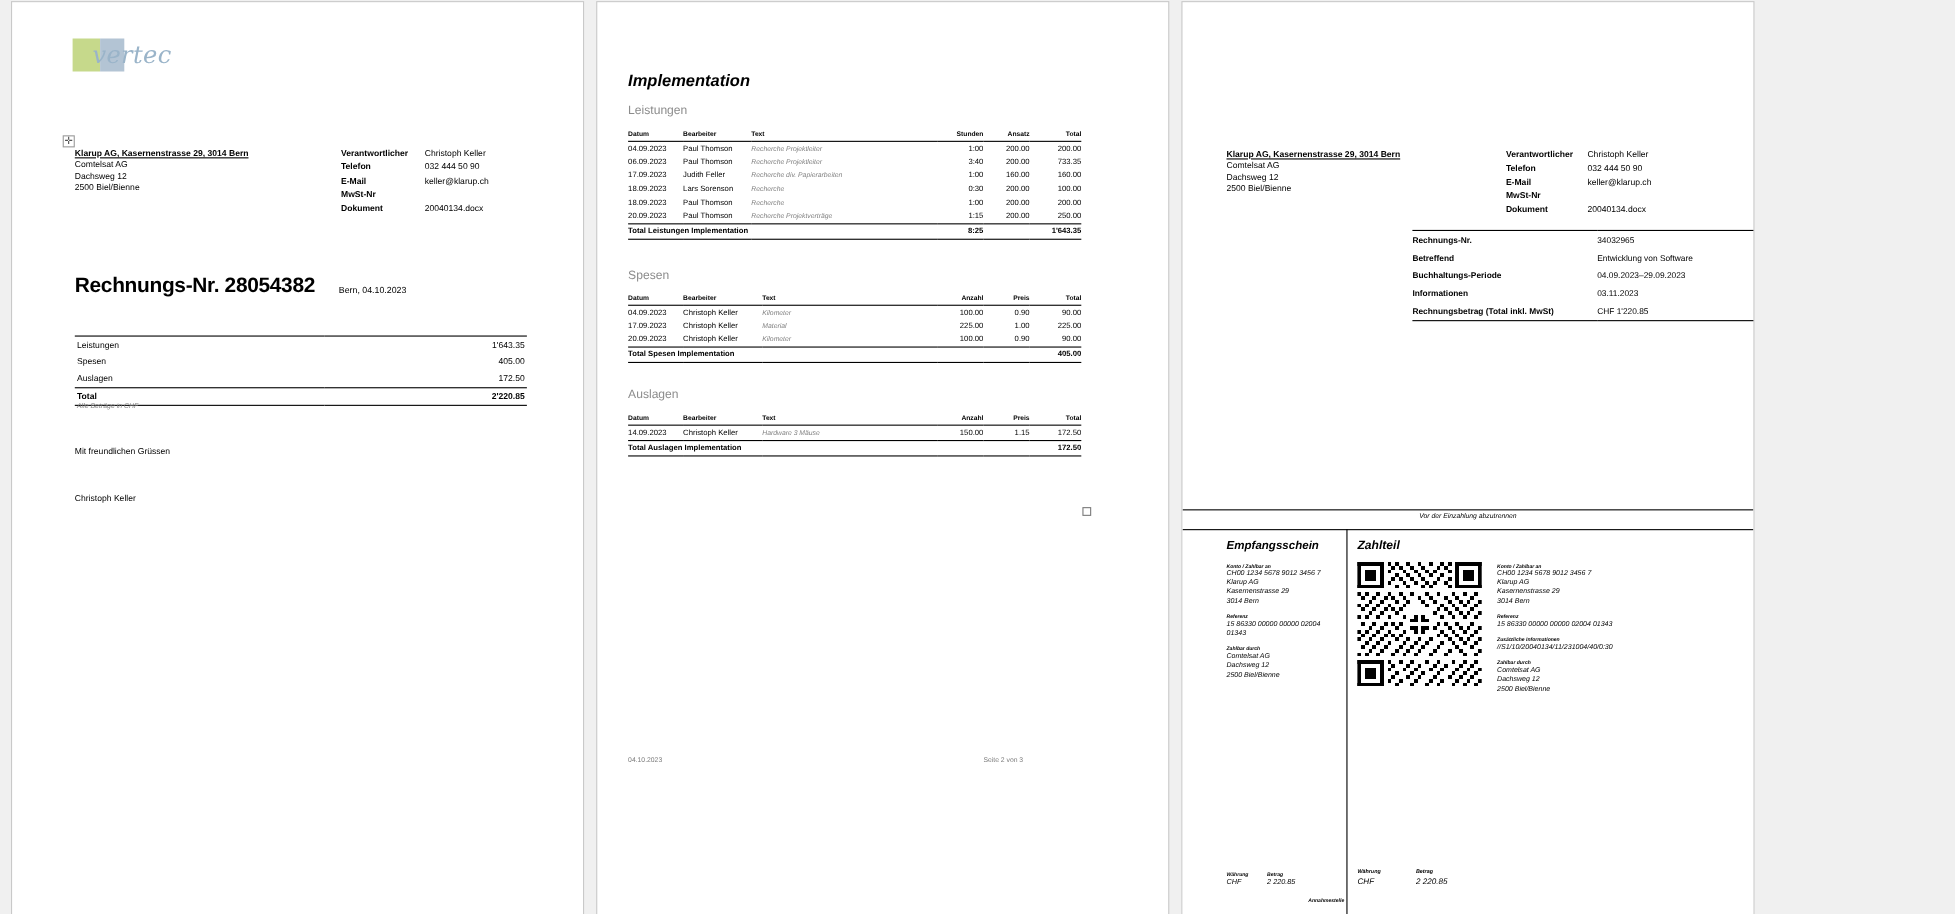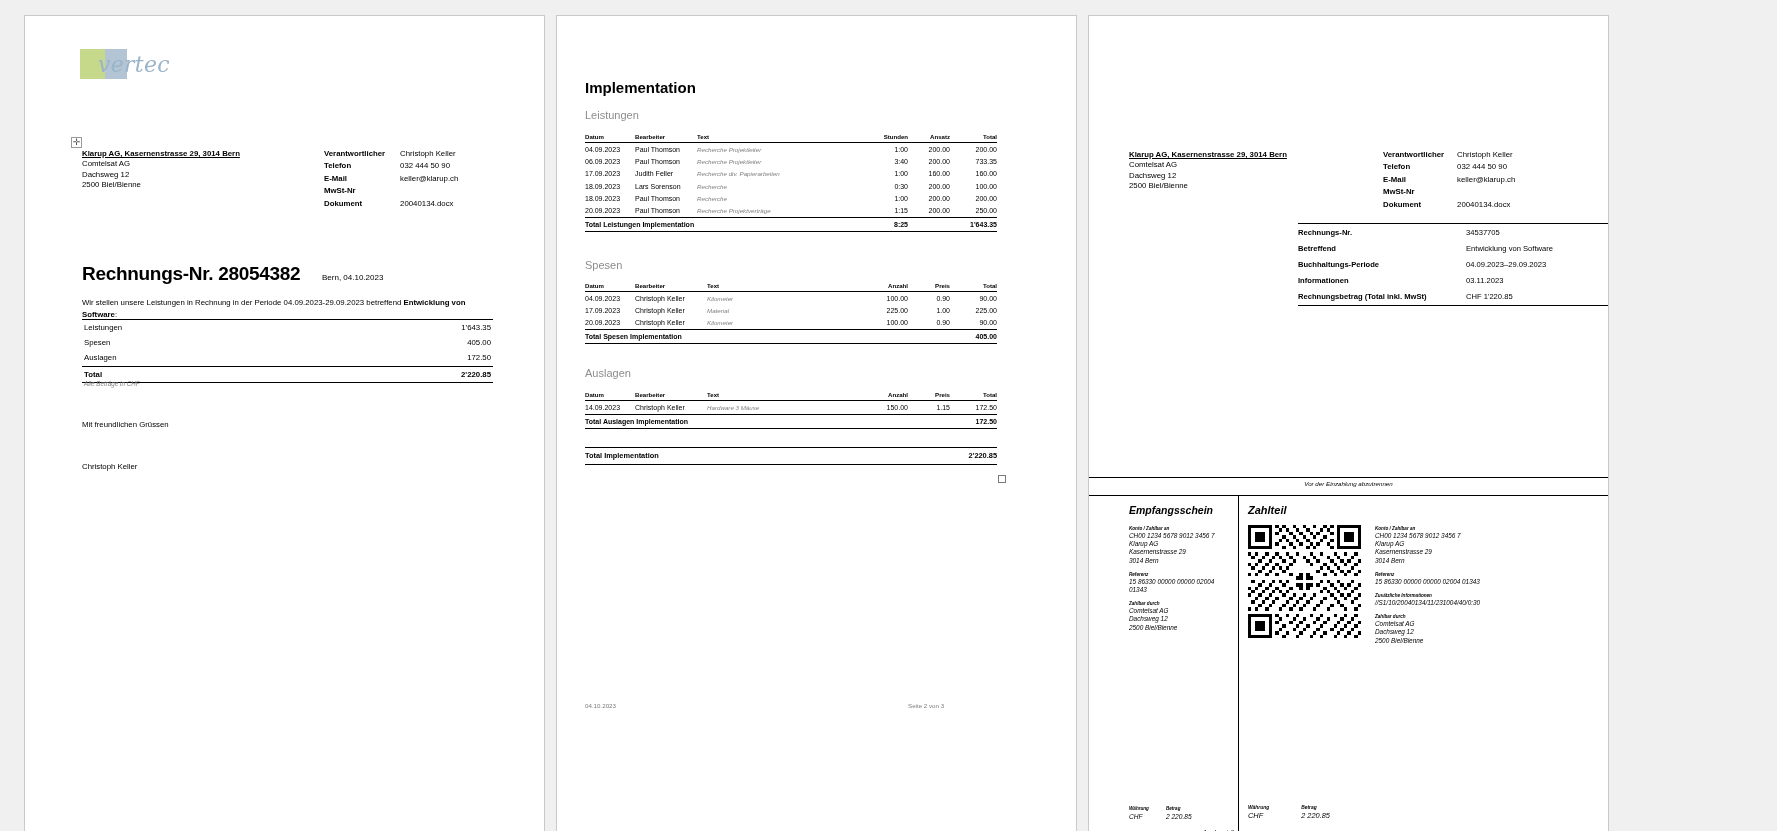--- a/index.html
+++ b/index.html
@@ -4,21 +4,21 @@
 <style>
   * { box-sizing: border-box; }
   html, body { margin:0; padding:0; }
   body {
     width:1777px; height:831px;
     background:#f0f0f0;
     font-family:"Liberation Sans", sans-serif;
     overflow:hidden;
     position:relative;
   }
-  .viewport { position:absolute; inset:0; display:flex; gap:11px; padding:16px; }
+  .viewport { position:absolute; inset:0; display:flex; gap:11px; padding:2px; }
 
   .page {
     background:#ffffff;
     position:relative;
     box-shadow:0 0 0 1px #c9c9c9;
     flex:0 0 auto;
     overflow:hidden;
   }
   #page1 { width:519px; height:831px; margin-left:9px; }
   #page2 { width:519px; height:831px; margin-left:2px; }
@@ -175,21 +175,20 @@
               <td class="k">Dokument</td>
               <td>20040134.docx</td>
             </tr>
       </tbody>
         </table>
     </div>
 
     <div class="invtitle">Rechnungs-Nr. 28054382</div>
     <div class="invplace">Bern, 04.10.2023</div>
 
-    <div class="introtxt"><span>Wir stellen unsere Leistungen in Rechnung in der Periode 04.09.2023-29.09.2023 betreffend </span><span class="b">Entwicklung von Software</span><span>:</span></div>
 
     <table class="sumtbl">
       <tbody>
           <tr class="head-line">
         <td>Leistungen</td>
         <td class="amt">1'643.35</td>
       </tr>
       <tr>
         <td>Spesen</td>
         <td class="amt">405.00</td>
@@ -204,21 +203,21 @@
       </tr>
     </tbody>
       </table>
 
     <div class="allbtr">Alle Beträge in CHF</div>
     <div class="greet">Mit freundlichen Grüssen</div>
     <div class="signer">Christoph Keller</div>
   </div>
 
   <div class="page" id="page2">
-    <div class="p2title" style="left:28px;">Implementation</div>
+    <div class="p2title" style="left:28px;font-style:italic;">Implementation</div>
 
     <div class="sect" style="left:28px; top:93px;">Leistungen</div>
     <table class="dtbl" style="left:28px; top:117px; width:412px;">
       <tbody>
           <tr>
         <th style="width:50px">Datum</th>
         <th style="width:62px">Bearbeiter</th>
         <th>Text</th>
         <th class="r" style="width:42px">Stunden</th>
         <th class="r" style="width:42px">Ansatz</th>
@@ -342,28 +341,20 @@
         <td class="r">1.15</td>
         <td class="r">172.50</td>
       </tr>
       <tr class="tot">
         <td colspan="5">Total Auslagen Implementation</td>
         <td class="r">172.50</td>
       </tr>
     </tbody>
       </table>
 
-    <table class="grand" style="left:28px; top:431px; width:412px;">
-      <tbody>
-          <tr>
-        <td>Total Implementation</td>
-        <td class="r">2'220.85</td>
-      </tr>
-    </tbody>
-      </table>
 
     <div class="p2marker" style="left:441px; top:459px;"></div>
     <div class="p2footL" style="left:28px;">04.10.2023</div>
     <div class="p2footR" style="left:351px;">Seite 2 von 3</div>
   </div>
 
   <div class="page" id="page3">
 
     <div class="p3addr" style="left:40px; top:134px;">
       <div class="u">Klarup AG, Kasernenstrasse 29, 3014 Bern</div>
@@ -396,21 +387,21 @@
               <td>20040134.docx</td>
             </tr>
       </tbody>
         </table>
     </div>
 
     <table class="p3sum" style="left:164px; top:207px;">
       <tbody>
           <tr>
         <td class="k">Rechnungs-Nr.</td>
-        <td>34537705</td>
+        <td>34032965</td>
       </tr>
       <tr>
         <td class="k">Betreffend</td>
         <td>Entwicklung von Software</td>
       </tr>
       <tr>
         <td class="k">Buchhaltungs-Periode</td>
         <td>04.09.2023–29.09.2023</td>
       </tr>
       <tr>

